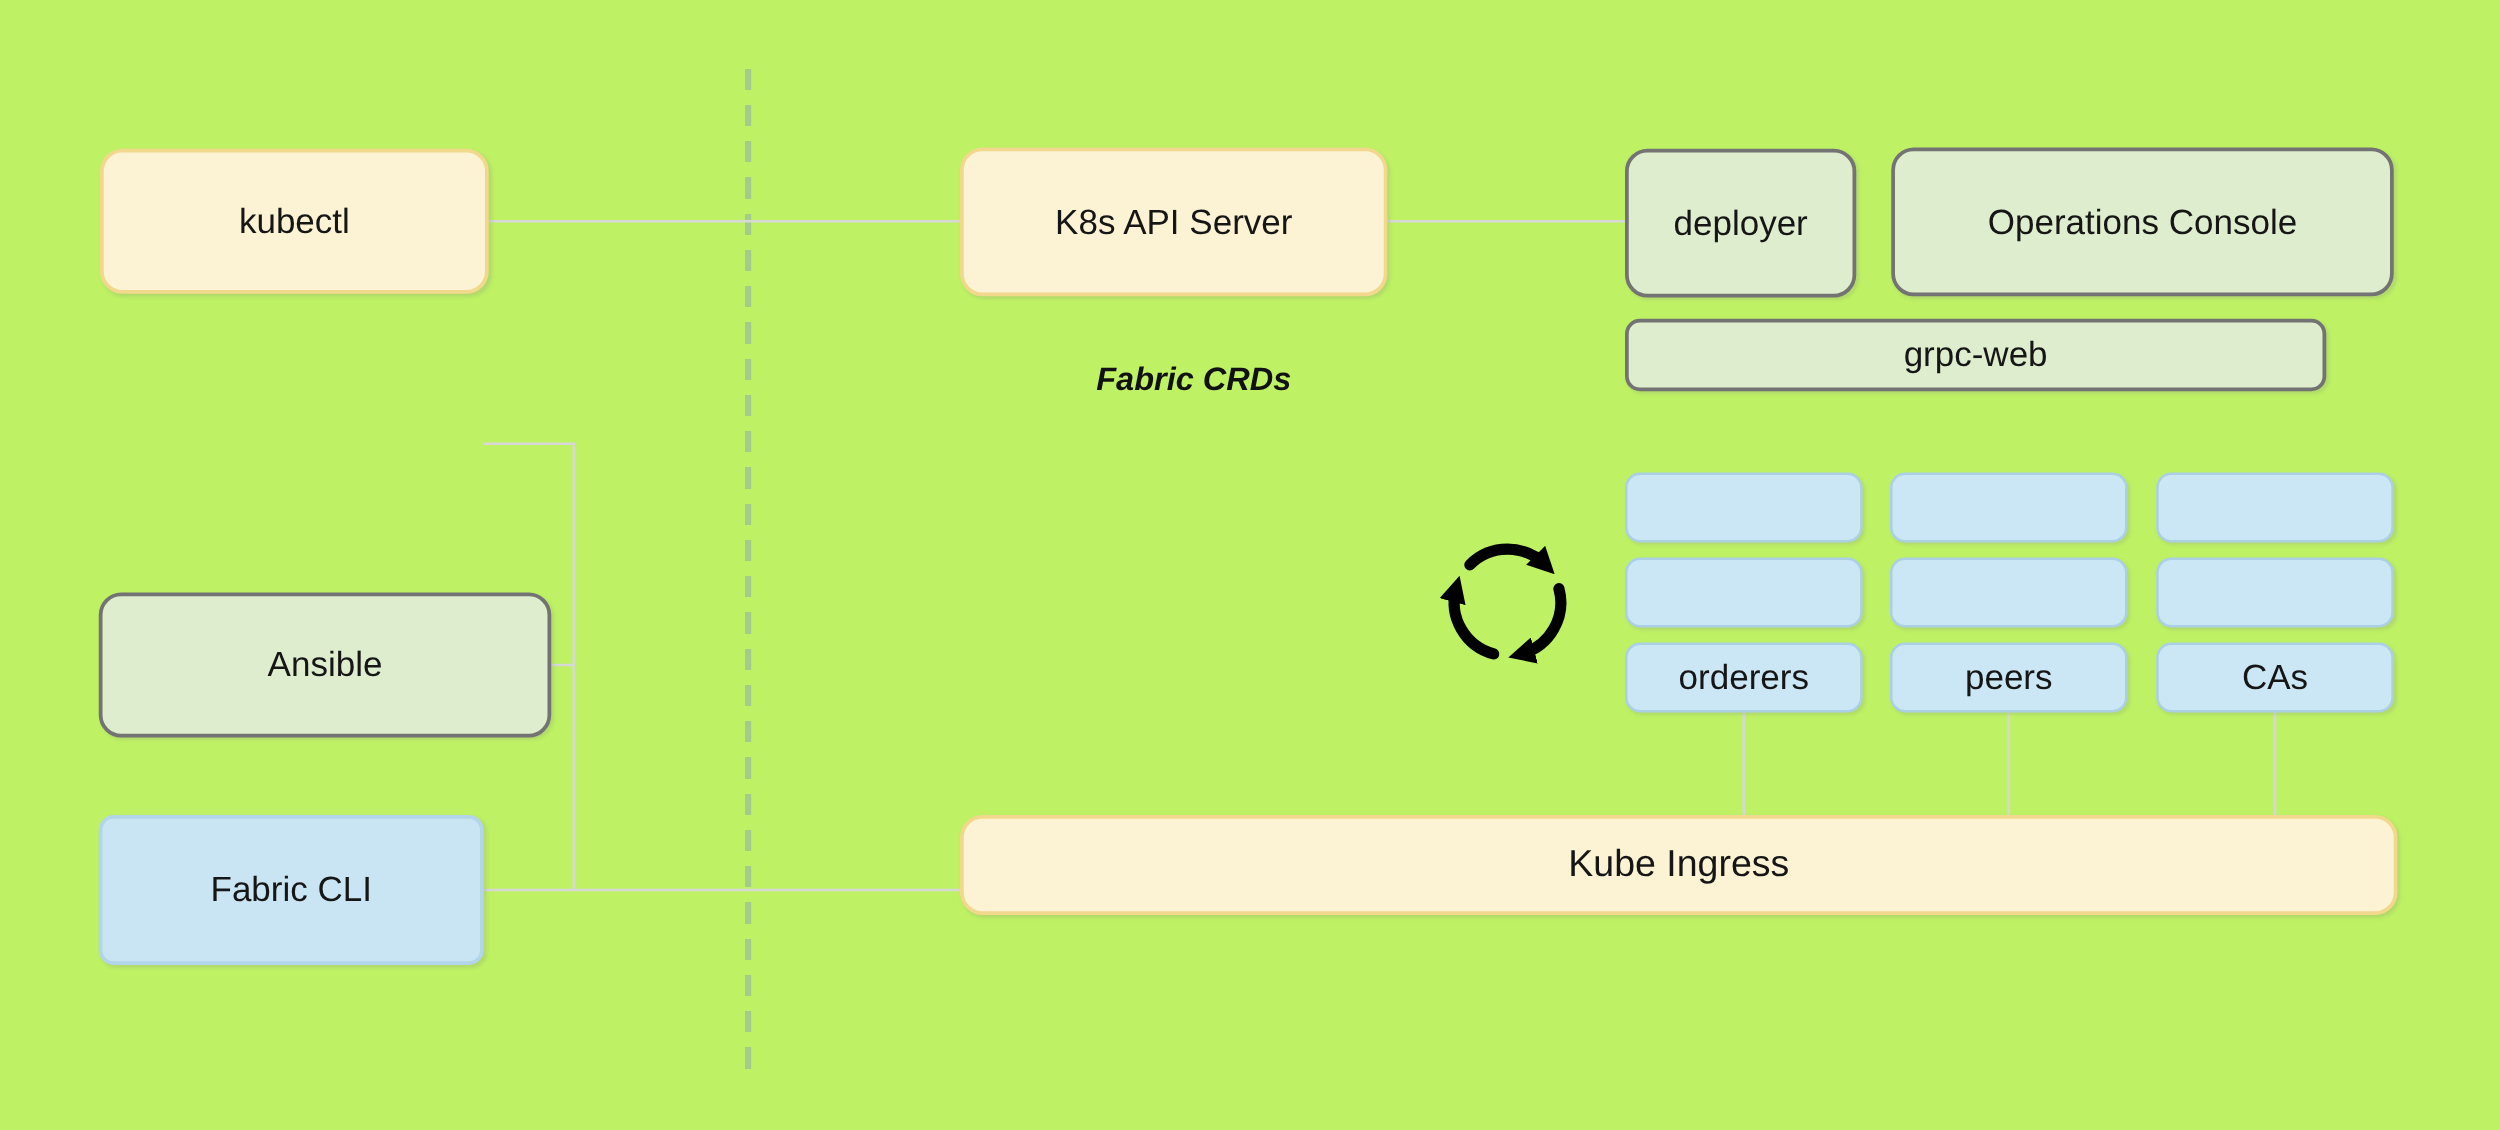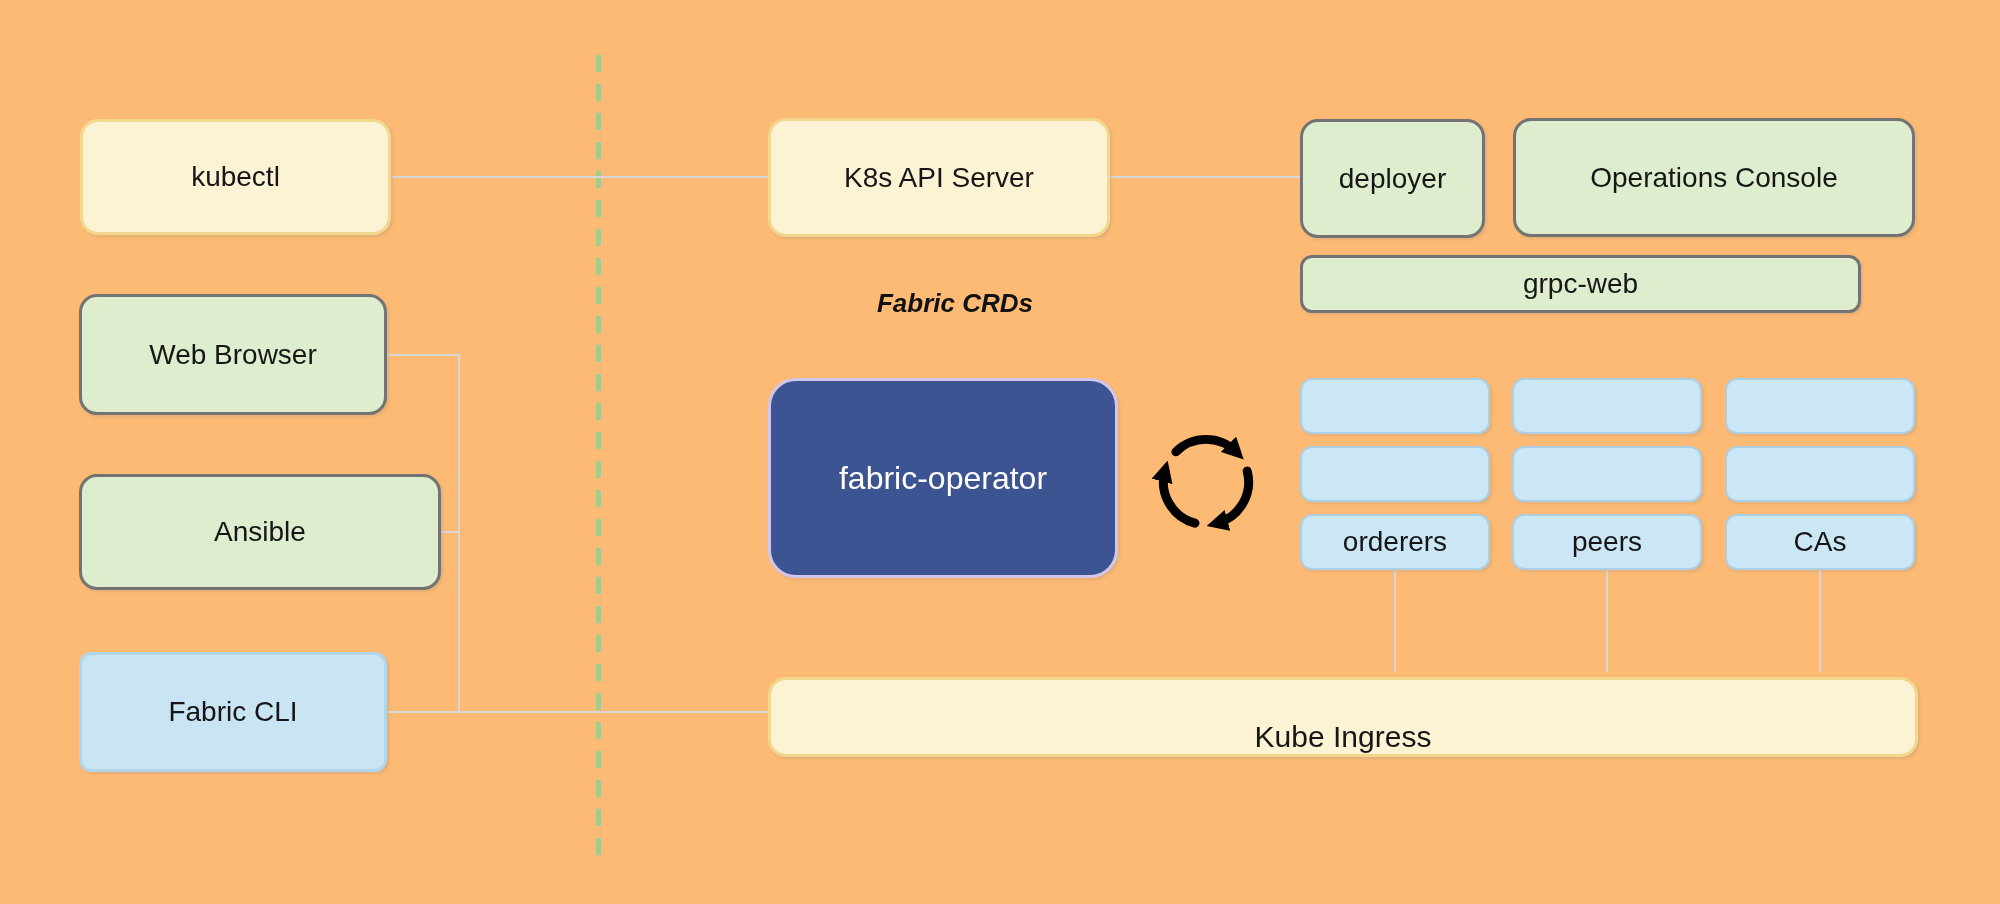--- a/index.html
+++ b/index.html
@@ -1,20 +1,20 @@
 <!DOCTYPE html>
 <html><head>
 <meta charset="utf-8">
 <style>
   html, body { margin: 0; padding: 0; background: #ffffff; }
   #canvas {
     position: relative;
     width: 2000px;
     height: 904px;
-    background: #fdba74;
+    background: #bef264;
     font-family: "Liberation Sans", "DejaVu Sans", sans-serif;
     overflow: hidden;
   }
   .node {
     position: absolute;
     box-sizing: border-box;
     display: flex;
     align-items: center;
     justify-content: center;
     font-size: 28px;
@@ -84,38 +84,32 @@
   <div class="line" style="left:387px; top:531px; width:72px; height:2px;"></div>
   <div class="line" style="left:458px; top:354px; width:2px; height:359px;"></div>
   <div class="line" style="left:387px; top:711px; width:381px; height:2px;"></div>
   <div class="line" style="left:1394px; top:570px; width:2px; height:102px;"></div>
   <div class="line" style="left:1606px; top:570px; width:2px; height:102px;"></div>
   <div class="line" style="left:1819px; top:570px; width:2px; height:102px;"></div>
 
   <div class="node yellow" style="left:80px; top:119px; width:311px; height:116px;">
     <span>kubectl</span>
   </div>
-  <div class="node green" style="left:79px; top:294px; width:308px; height:121px;">
-    <span>Web Browser</span>
-  </div>
   <div class="node green" style="left:79px; top:474px; width:362px; height:116px;">
     <span>Ansible</span>
   </div>
   <div class="node blue" style="left:79px; top:652px; width:308px; height:120px;">
     <span>Fabric CLI</span>
   </div>
 
   <div class="node yellow" style="left:768px; top:118px; width:342px; height:119px;">
     <span>K8s API Server</span>
   </div>
   <div class="crds-label" style="left:790px; top:288px; width:330px;">
     <span>Fabric CRDs</span>
-  </div>
-  <div class="node operator" style="left:768px; top:378px; width:350px; height:200px;">
-    <span>fabric-operator</span>
   </div>
 
   <div class="sync-icon-wrap" style="left:1150px; top:426px; width:112px; height:112px;">
     <svg width="112" height="112" viewBox="0 0 100 100" aria-hidden="true">
       <defs>
         <marker id="ah" viewBox="0 0 10 10" refX="5" refY="5" markerWidth="2.4" markerHeight="2.4" orient="auto">
           <path d="M0 0 L10 5 L0 10 Z" fill="#000"></path>
         </marker>
       </defs>
       <g stroke="#000" stroke-width="8" fill="none" stroke-linecap="round">
@@ -147,17 +141,17 @@
   <div class="node blue-sm" style="left:1512px; top:514px; width:190px; height:56px;">
     <span>peers</span>
   </div>
 
   <div class="node blue-sm" style="left:1725px; top:378px; width:190px; height:56px;"></div>
   <div class="node blue-sm" style="left:1725px; top:446px; width:190px; height:56px;"></div>
   <div class="node blue-sm" style="left:1725px; top:514px; width:190px; height:56px;">
     <span>CAs</span>
   </div>
 
-  <div class="node yellow ingress-font" style="left:768px; top:677px; width:1150px; height:80px;align-items:flex-end;">
+  <div class="node yellow ingress-font" style="left:768px; top:652px; width:1150px; height:80px;">
     <span>Kube Ingress</span>
   </div>
 
 </div>
 
 </body></html>

